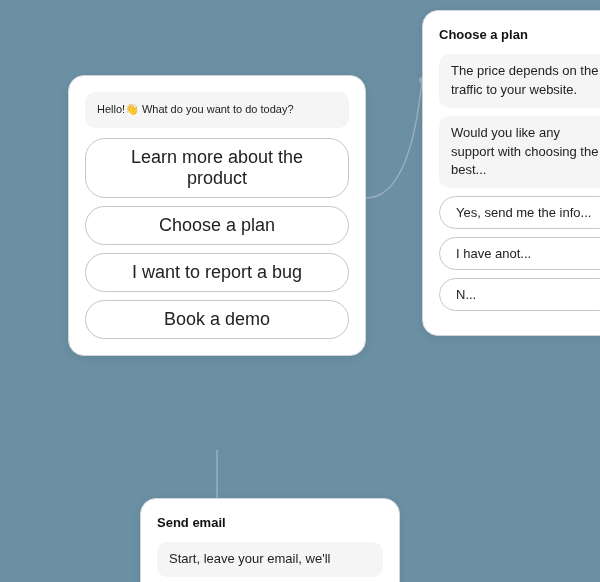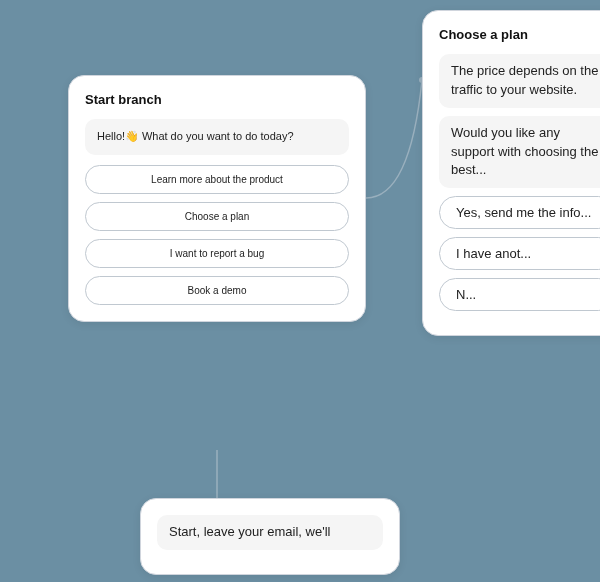--- a/index.html
+++ b/index.html
@@ -38,21 +38,21 @@
       line-height: 1.45;
     }
 
     .choice-btn {
       display: block;
       width: 100%;
       background: #fff;
       border: 1.5px solid #c0c8d0;
       border-radius: 20px;
       padding: 8px 16px;
-      font-size: 10px;
+      font-size: 18px;
       color: #222;
       text-align: center;
       cursor: pointer;
       margin-bottom: 8px;
     }
     .choice-btn:last-child { margin-bottom: 0; }
 
     
     .card-start {
       left: 68px;
@@ -117,32 +117,32 @@
 
   <path d="M 366 198 Q 410 198 422 80" fill="none" stroke="#9ab0be" stroke-width="1.5"></path>
 
   <path d="M 217 450 Q 217 490 217 510" fill="none" stroke="#9ab0be" stroke-width="1.5"></path>
 
   <circle cx="422" cy="80" r="3" fill="#9ab0be"></circle>
   <circle cx="217" cy="510" r="3" fill="#9ab0be"></circle>
 </svg>
 
 <div class="card card-start">
-  <div class="card-title">Start branch</div>
   <div class="message-bubble">Hello!👋 What do you want to do today?</div>
   <button class="choice-btn">Learn more about the product</button>
   <button class="choice-btn">Choose a plan</button>
   <button class="choice-btn">I want to report a bug</button>
   <button class="choice-btn">Book a demo</button>
 </div>
 
 <div class="card card-plan">
   <div class="card-title">Choose a plan</div>
   <div class="partial-text">The price depends on the traffic to your website.</div>
   <div class="partial-text">Would you like any support with choosing the best...</div>
   <button class="partial-btn">Yes, send me the info...</button>
   <button class="partial-btn">I have anot...</button>
   <button class="partial-btn">N...</button>
 </div>
 
 <div class="card card-email">
+  <div class="card-title">Send email</div>
   <div class="partial-text">Start, leave your email, we'll</div>
 </div>
 
 </body></html>

